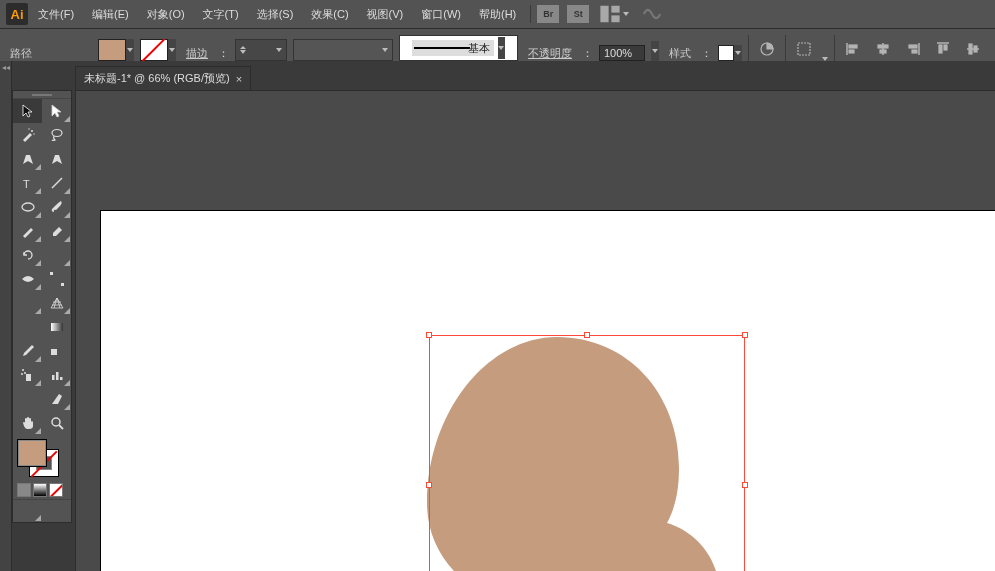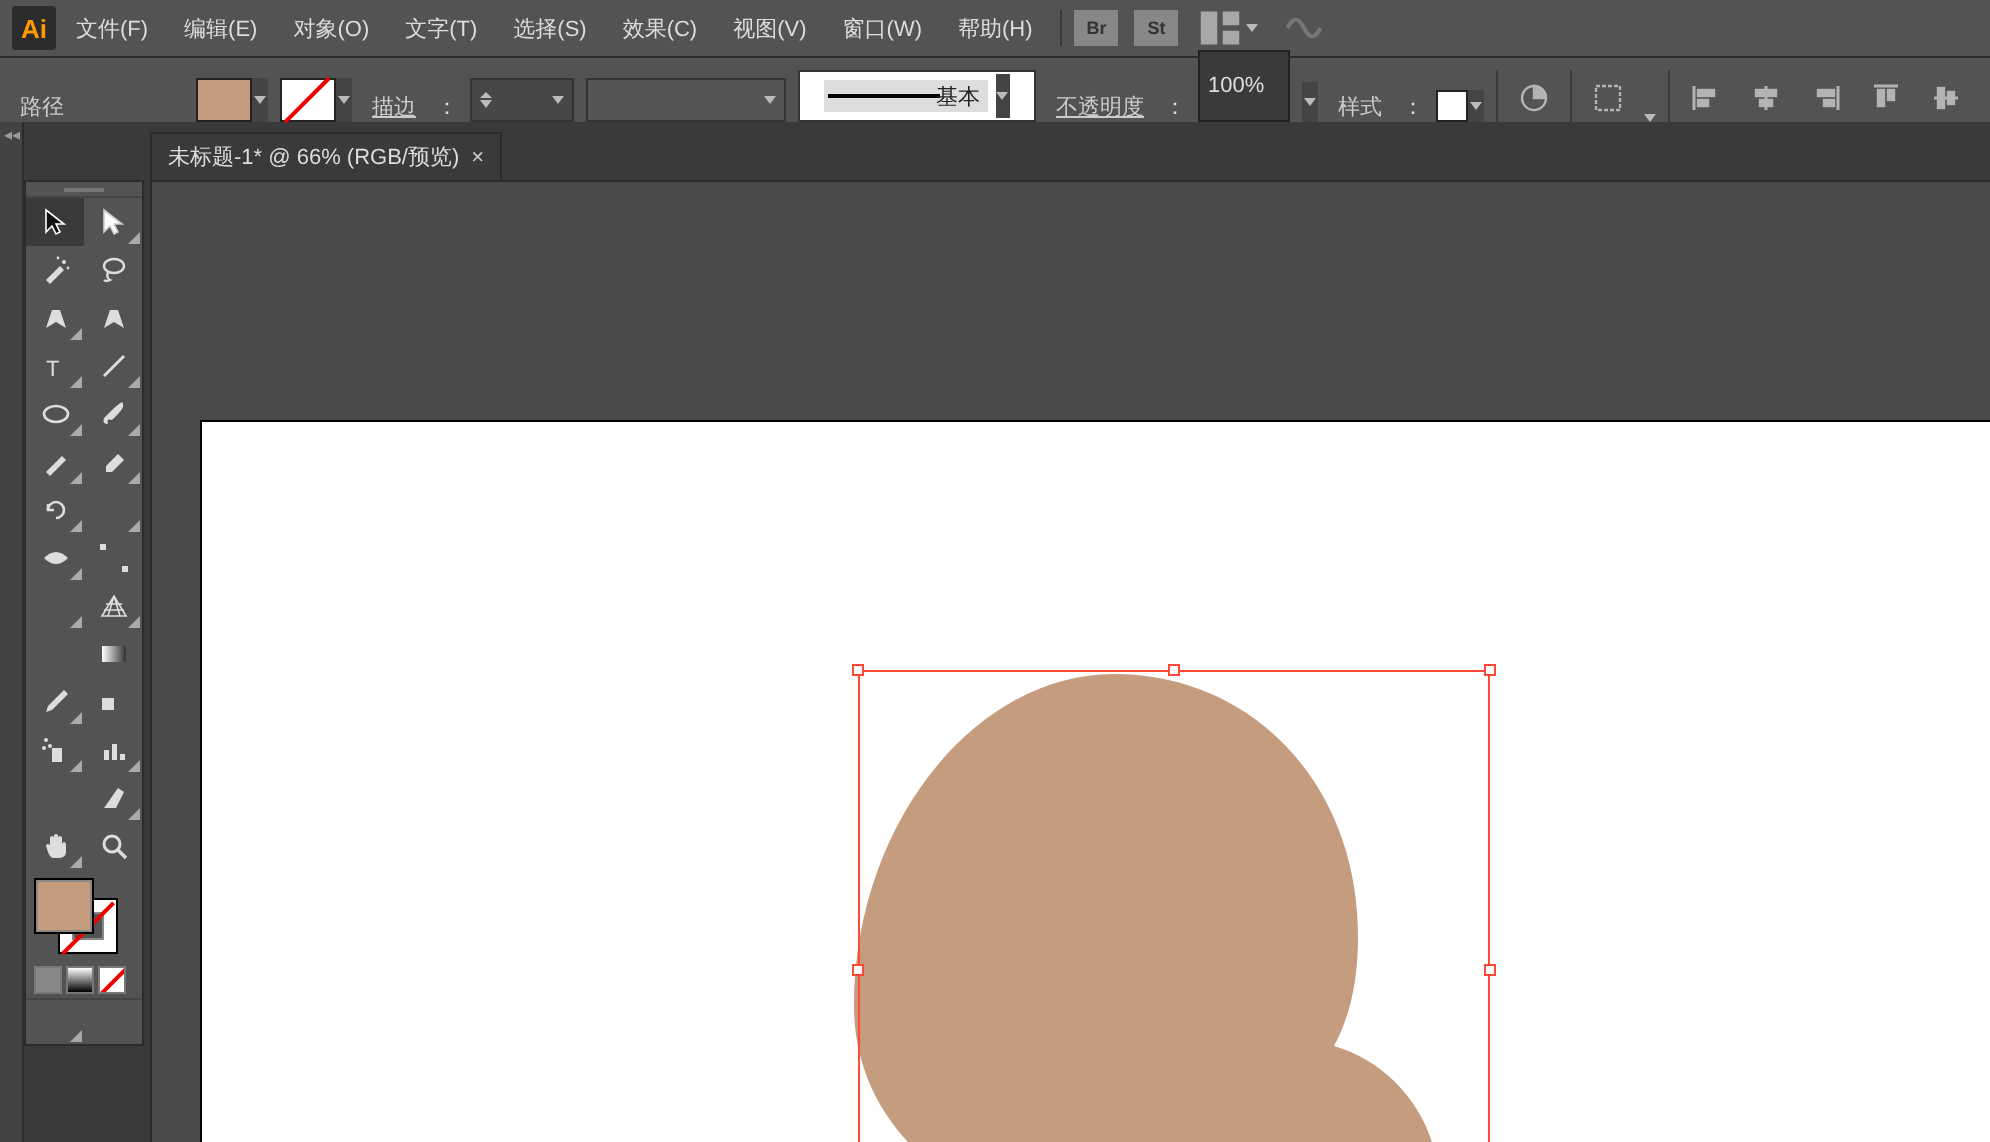--- a/index.html
+++ b/index.html
@@ -16,21 +16,21 @@
 .opt-label{color:#ccc;padding:0 4px}
 .swatch{width:28px;height:22px;border:1px solid #222;display:flex;align-items:center;justify-content:center;position:relative}
 .swatch.fill{background:#c69c7e}
 .swatch.none{background:#fff}
 .swatch.none::after{content:"";position:absolute;width:120%;height:2px;background:#e00;transform:rotate(-45deg)}
 .swatch-caret{width:8px;height:22px;background:#444;display:flex;align-items:center;justify-content:center}
 .dd{height:22px;background:#474747;border:1px solid #333;display:flex;align-items:center;padding:0 4px;gap:4px}
 .dd-caret{width:0;height:0;border-left:3px solid transparent;border-right:3px solid transparent;border-top:4px solid #bbb}
 .stroke-profile{width:60px;height:16px;background:#ddd;display:flex;align-items:center;justify-content:center;color:#222;font-size:9px;position:relative}
 .stroke-profile::before{content:"";position:absolute;left:2px;right:24px;top:7px;height:2px;background:#000}
-.opacity-field{width:46px;height:36px;background:#3a3a3a;border:1px solid #222;color:#ddd;padding:0 4px;text-align:left}
+.opacity-field{width:46px;height:16px;background:#3a3a3a;border:1px solid #222;color:#ddd;padding:0 4px;text-align:left}
 .sq-mini{width:16px;height:16px;background:#fff;border:1px solid #222}
 .sep-v{width:1px;height:26px;background:#3a3a3a}
 .iconbtn{width:24px;height:24px;display:flex;align-items:center;justify-content:center;opacity:.8}
 .iconbtn svg{width:16px;height:16px;stroke:#ccc;fill:none;stroke-width:1.2}
 
 .sidestrip{position:absolute;left:0;top:61px;width:12px;height:510px;background:#434343;border-right:1px solid #2c2c2c}
 .sidestrip .arrows{position:absolute;top:2px;left:2px;font-size:8px;color:#999}
 
 .tabbar{position:absolute;left:75px;top:66px;height:24px;display:flex}
 .doctab{background:#3a3a3a;border:1px solid #2c2c2c;border-bottom:none;padding:4px 8px;display:flex;align-items:center;gap:6px;font-size:11px;color:#ccc}

